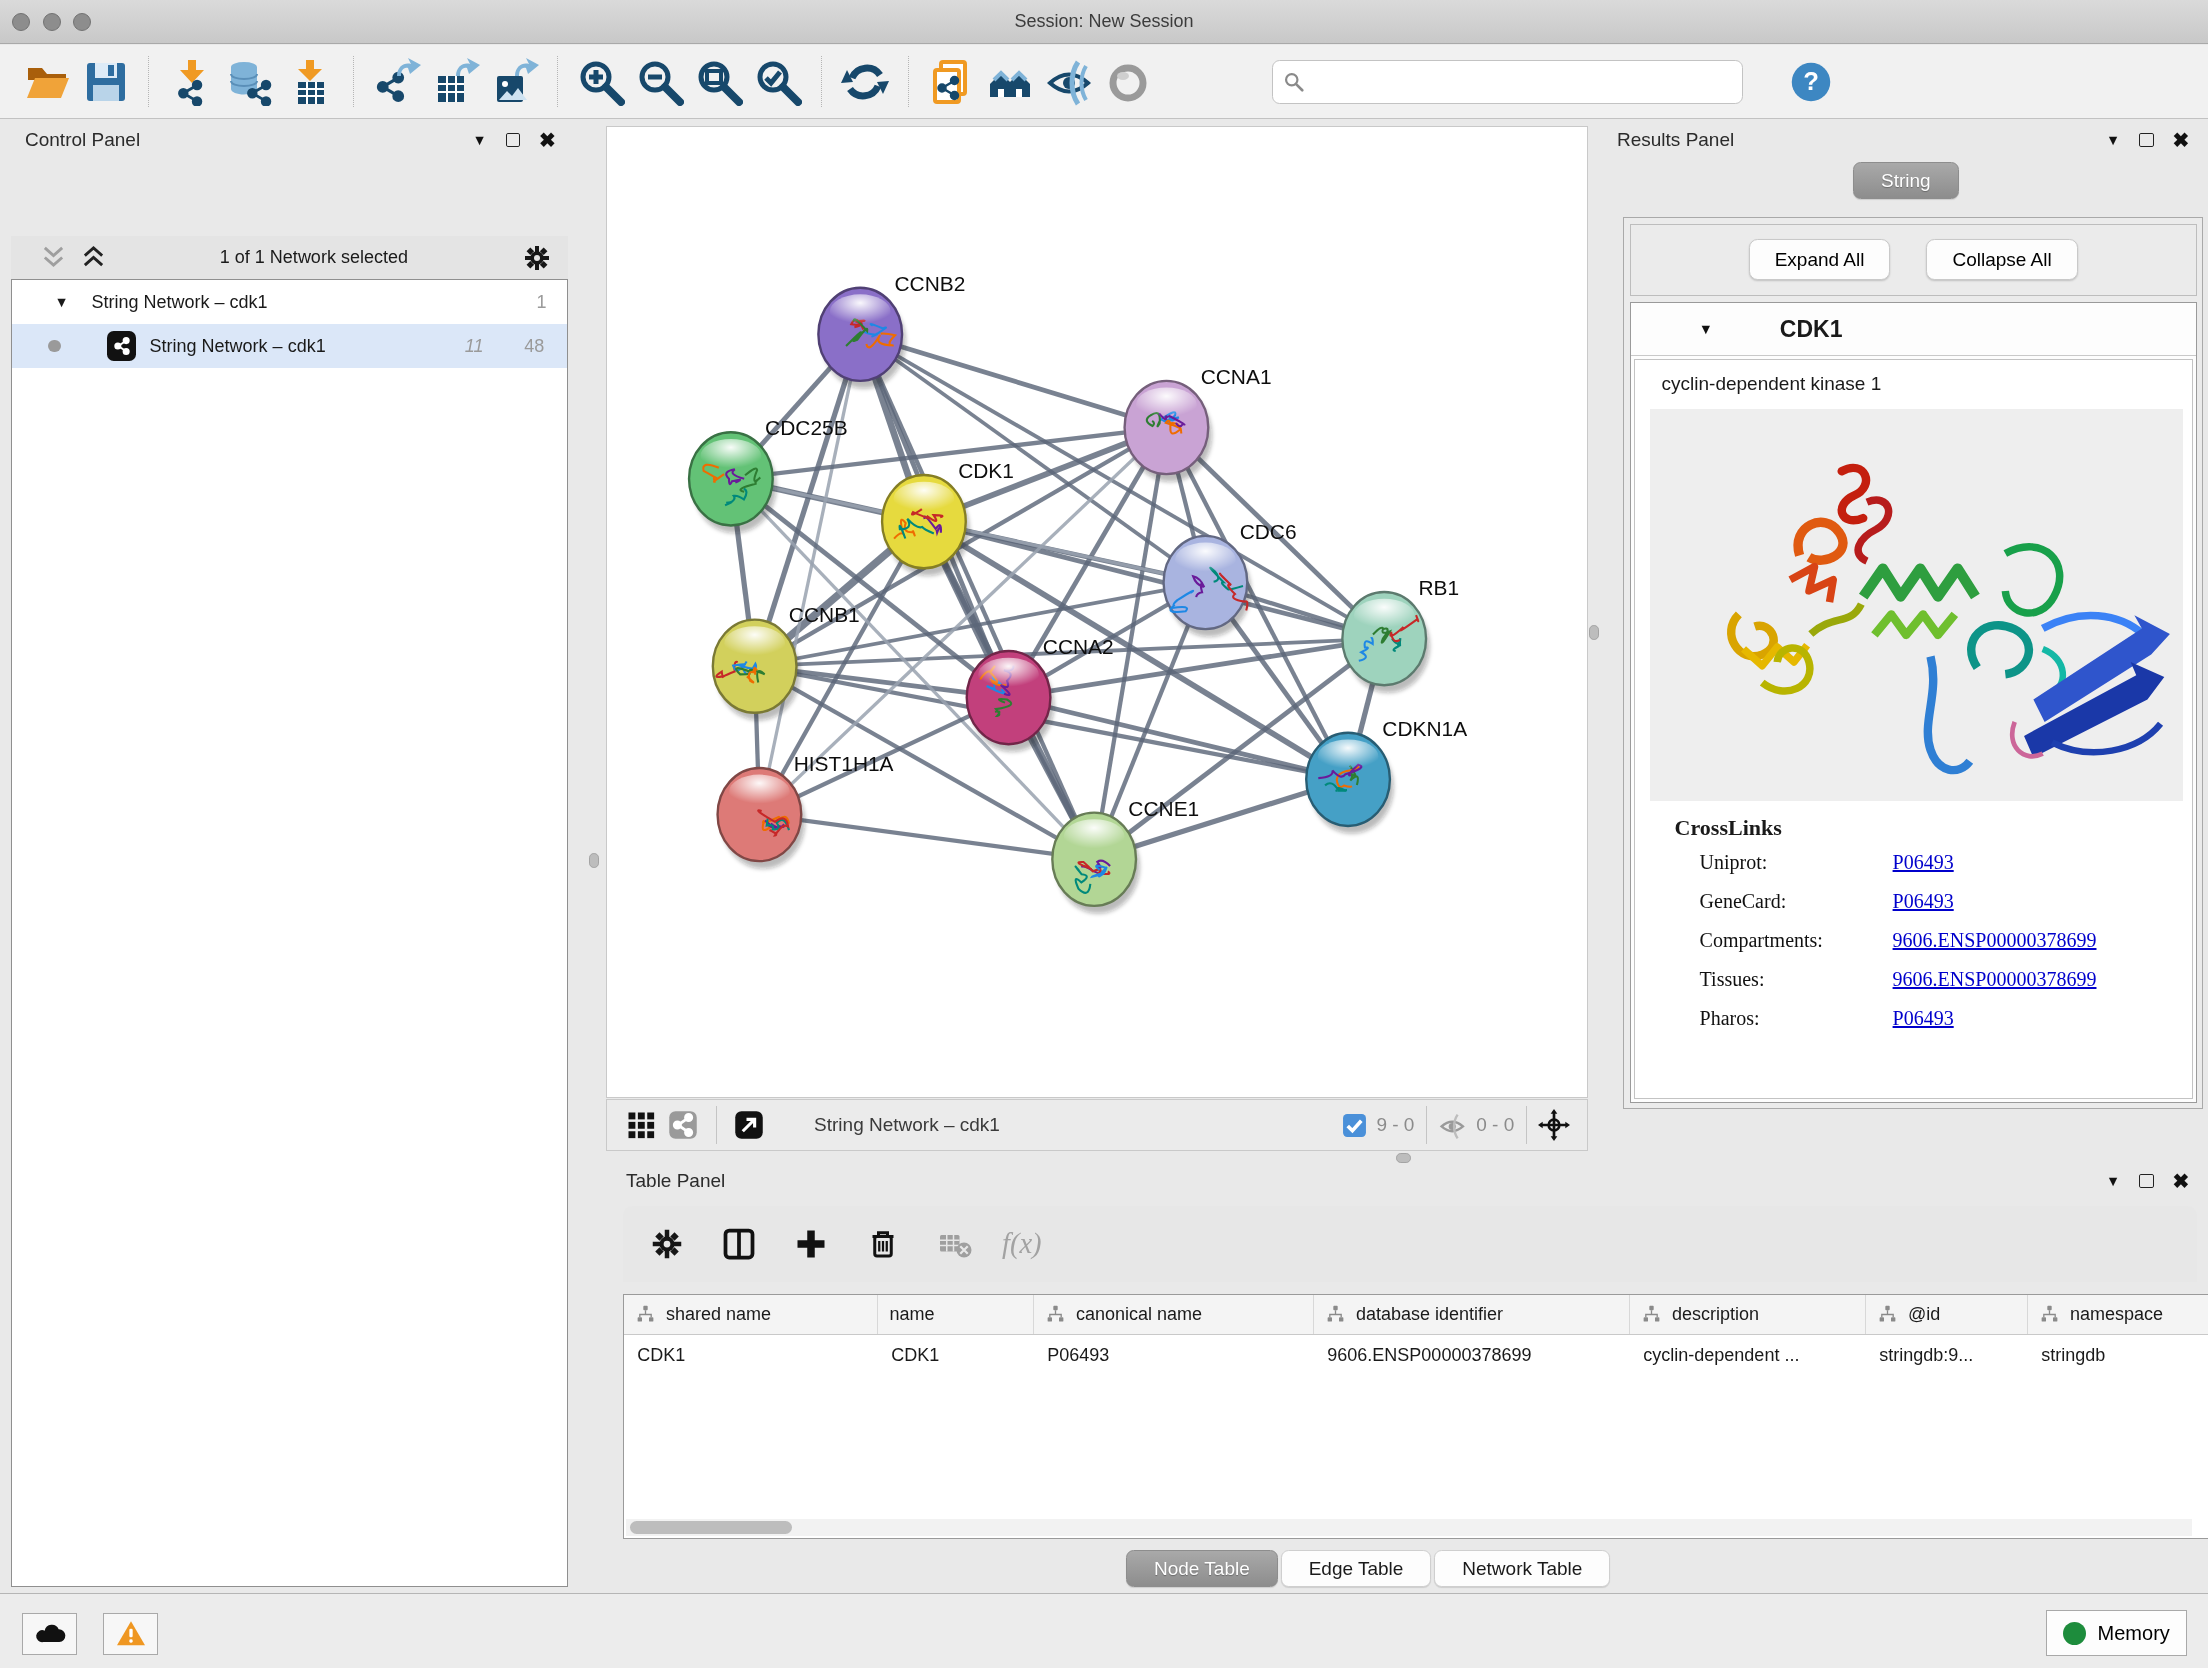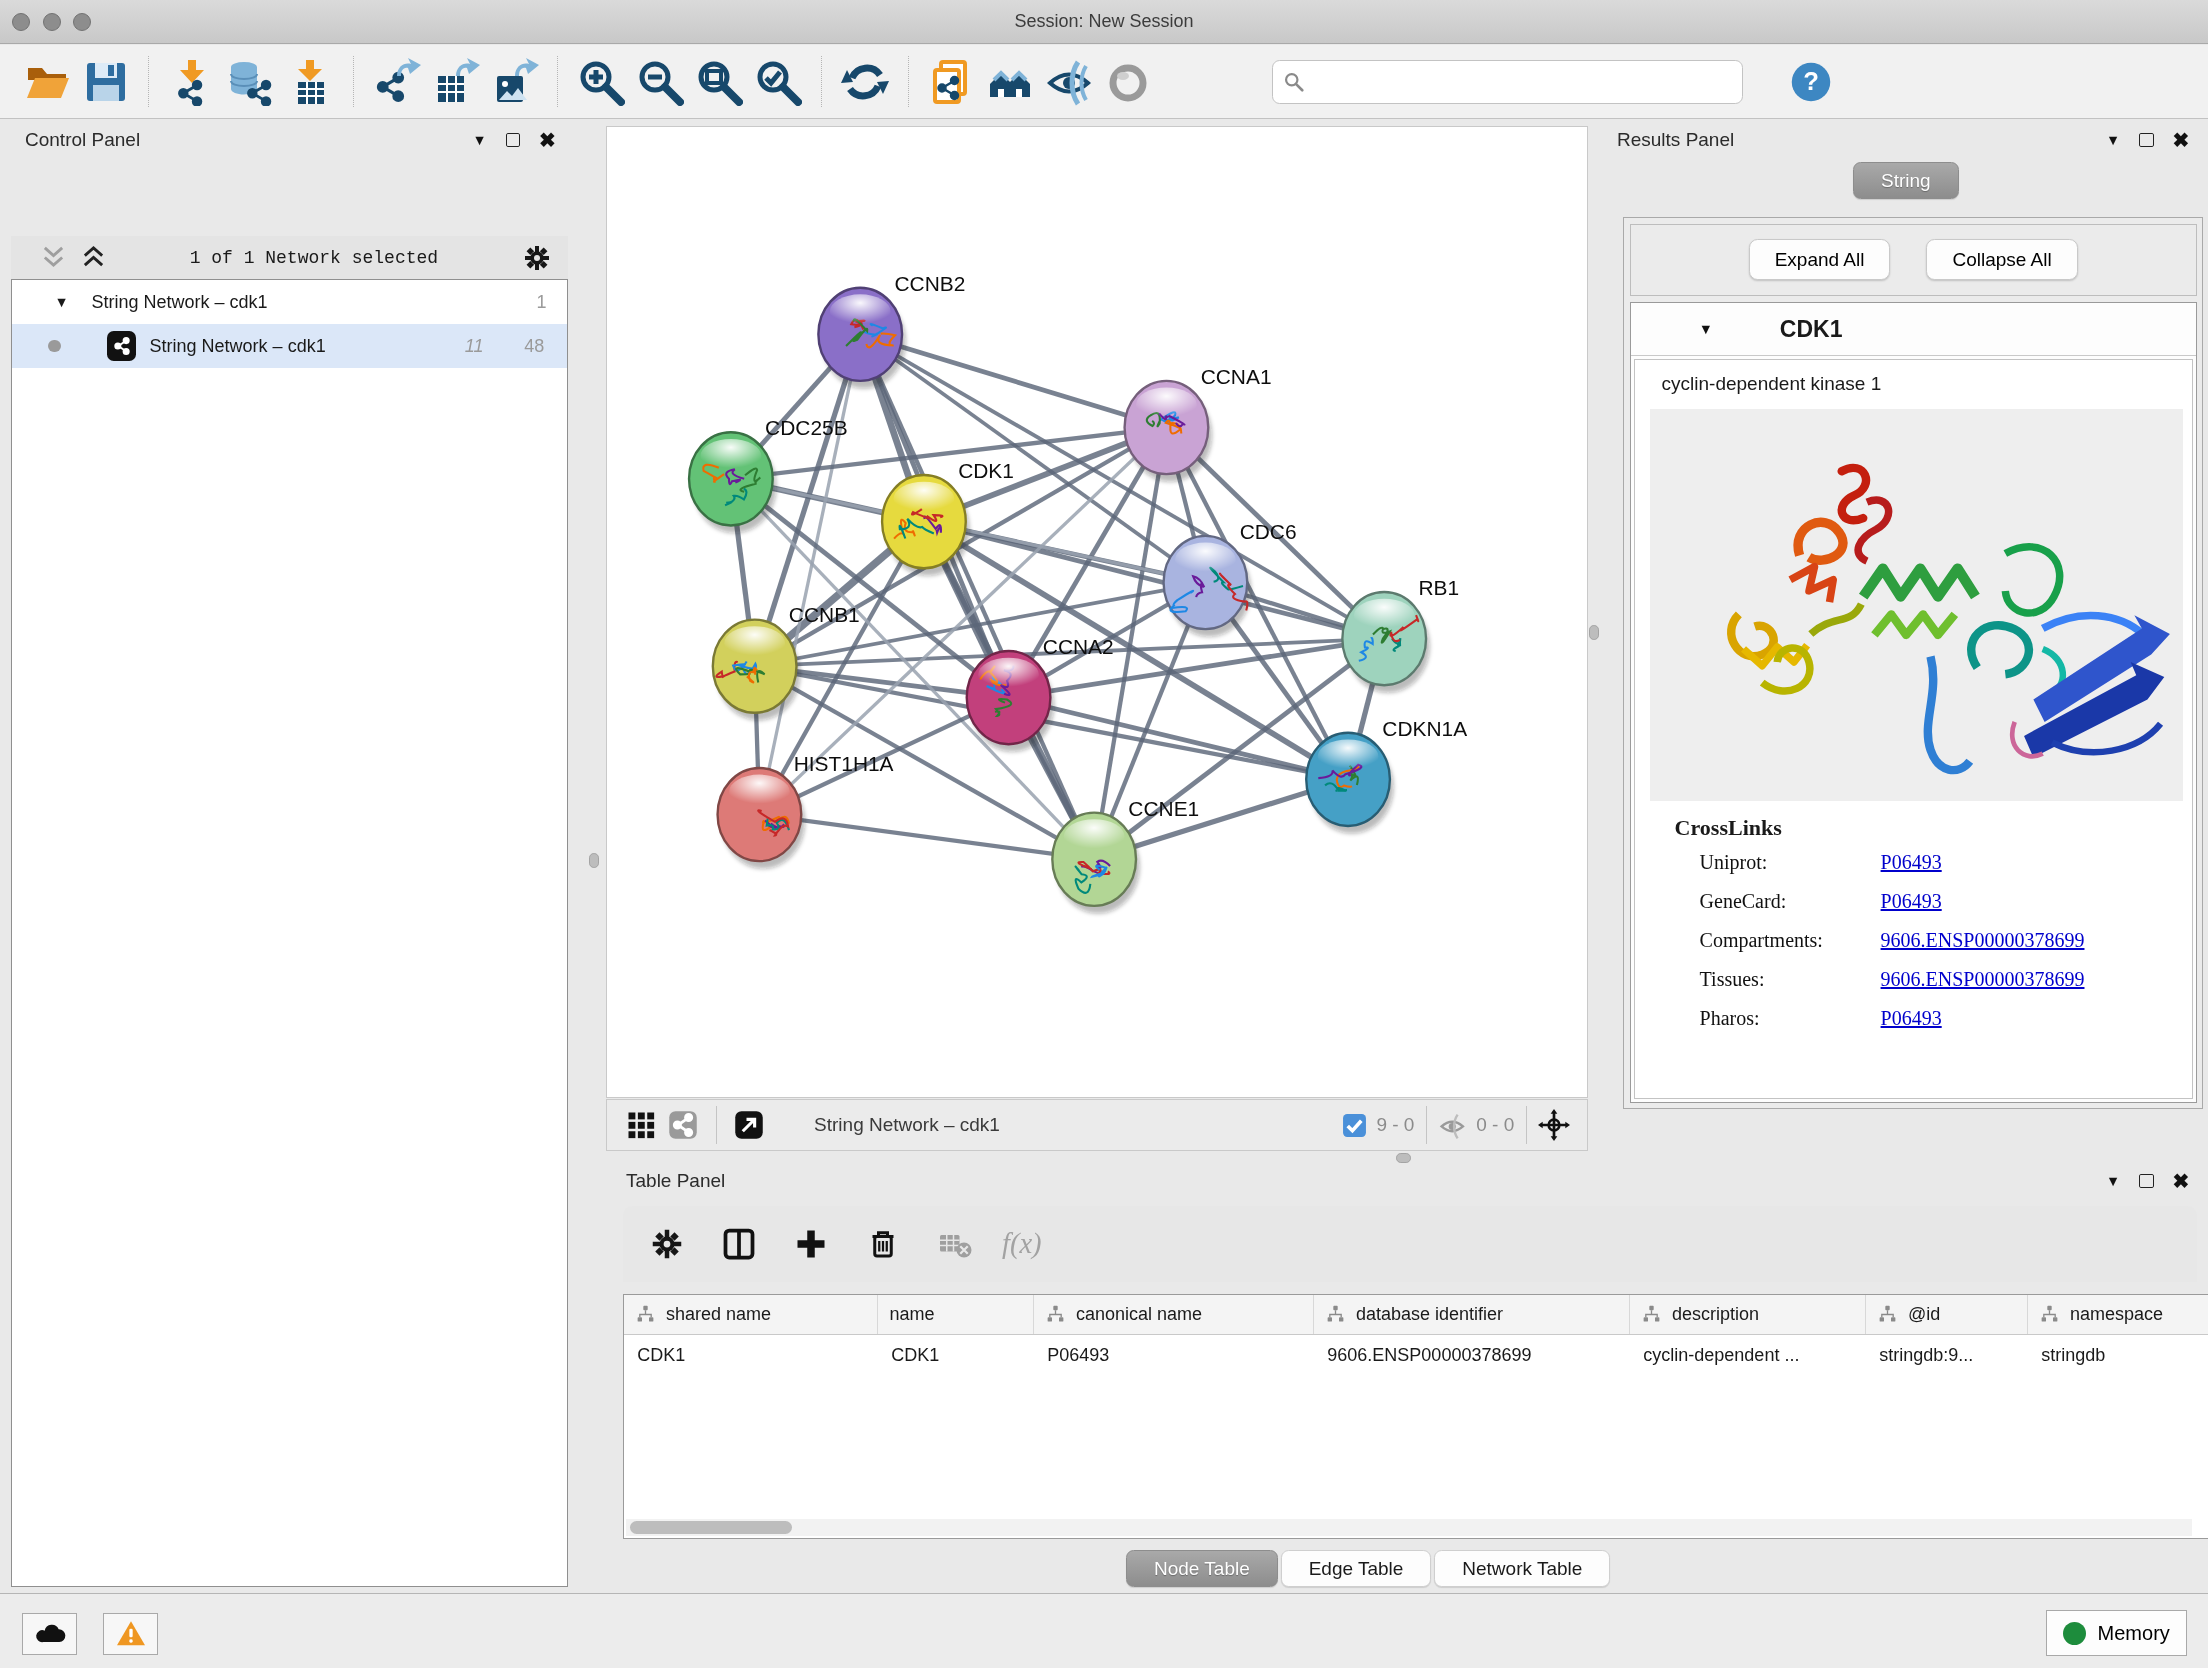--- a/index.html
+++ b/index.html
@@ -29,21 +29,21 @@
   .caret{font-size:14.3px;color:#111;}
   .sqico{width:14.3px;height:14.3px;border:1.9px solid #222;border-radius:1.9px;display:inline-block;}
   .xico{font-size:20px;font-weight:bold;color:#111;line-height:1;}
   .seg{display:flex;}
   .seg .tab{font-size:19px;padding:6.7px 27px;background:#fdfdfd;border:1px solid #cfcfcf;
             border-radius:7.6px;margin-right:2.9px;color:#1a1a1a;box-shadow:0 1px 1px rgba(0,0,0,.12);cursor:default;}
   .seg .tab.sel{background:linear-gradient(#a9a9a9,#8d8d8d);color:#fff;border-color:#8d8d8d;
                 text-shadow:0 1px 1px rgba(0,0,0,.3);}
   
   .cp-toolrow{position:absolute;left:11.4px;top:236px;width:557px;height:43px;background:#e4e4e4;
-              display:flex;align-items:center;font-size:18px;font-family:Liberation Mono, monospace;}
+              display:flex;align-items:center;font-size:18px;}
   .treebox{position:absolute;left:11.4px;top:279px;width:557px;height:1308px;background:#fff;border:1.9px solid #8f8f8f;}
   .tree-row{height:44px;display:flex;align-items:center;font-size:18px;}
   .tree-row .cnt{color:#9a9a9a;}
   .tree-row.sel{background:#dbe7f8;}
   .stricon{width:29.5px;height:29.5px;border-radius:6.7px;background:#111;display:flex;align-items:center;justify-content:center;}
   .stricon svg{width:20px;height:20px;}
   
   .netcanvas{position:absolute;left:606px;top:126px;width:982px;height:972px;background:#fff;border:1px solid #c9c9c9;}
   .netstatus{position:absolute;left:606px;top:1099px;width:982px;height:52px;background:#ebebeb;
              border:1px solid #c9c9c9;display:flex;align-items:center;font-size:19px;color:#8b8b8b;}
@@ -58,21 +58,21 @@
   .rbtn{font-size:19px;padding:8.6px 25px;background:#fdfdfd;border:1px solid #c9c9c9;border-radius:8.6px;
         box-shadow:0 1px 1.9px rgba(0,0,0,.18);}
   .cdkbox{position:absolute;left:5.7px;top:84px;width:567px;height:801px;background:#fdfdfd;border:1px solid #9a9a9a;}
   .cdkhead{height:53px;display:flex;align-items:center;border-bottom:1px solid #c9c9c9;}
   .cdkhead .nm{font-size:23px;font-weight:bold;margin-left:67px;}
   .cdkinner{position:absolute;left:2.9px;top:56px;right:2.9px;bottom:2.9px;border:1px solid #c3c3c3;background:#fff;overflow:hidden;}
   .pdesc{font-size:19px;margin:13.3px 0 0 27px;}
   .protein{position:absolute;left:15px;top:49px;width:533px;height:392px;background:#eeeeee;}
   .xlinks{position:absolute;left:0;top:455px;width:100%;font-family:"Liberation Serif",serif;}
   .xlinks h3{font-size:22px;margin:0 0 9.5px 40px;}
-  .xrow{display:flex;font-size:20px;margin:0 0 16px 65px;}
+  .xrow{display:flex;font-size:20px;margin:0 0 16px 65px;gap:12px;}
   .xrow .lbl{width:181px;color:#111;}
   .xrow a{color:#0000cc;text-decoration:underline;}
   
   .tp-tools{position:absolute;left:623px;top:1206px;width:1574px;height:76px;background:#e7e7e7;
             border-radius:9.5px 9.5px 0 0;display:flex;align-items:center;padding-left:19px;gap:23px;}
   .tpbtn{width:49px;height:49px;border:none;background:transparent;display:flex;align-items:center;justify-content:center;padding:0;}
   .tpbtn svg{width:36px;height:36px;}
   .fx{font-family:"Liberation Serif",serif;font-style:italic;font-size:28.5px;color:#a2a2a2;}
   .tablebox{position:absolute;left:623px;top:1294px;width:1835px;height:245px;background:#fff;border:1.9px solid #9a9a9a;overflow:hidden;}
   .thdr{display:flex;background:#f4f4f4;border-bottom:1px solid #c9c9c9;height:40px;}

